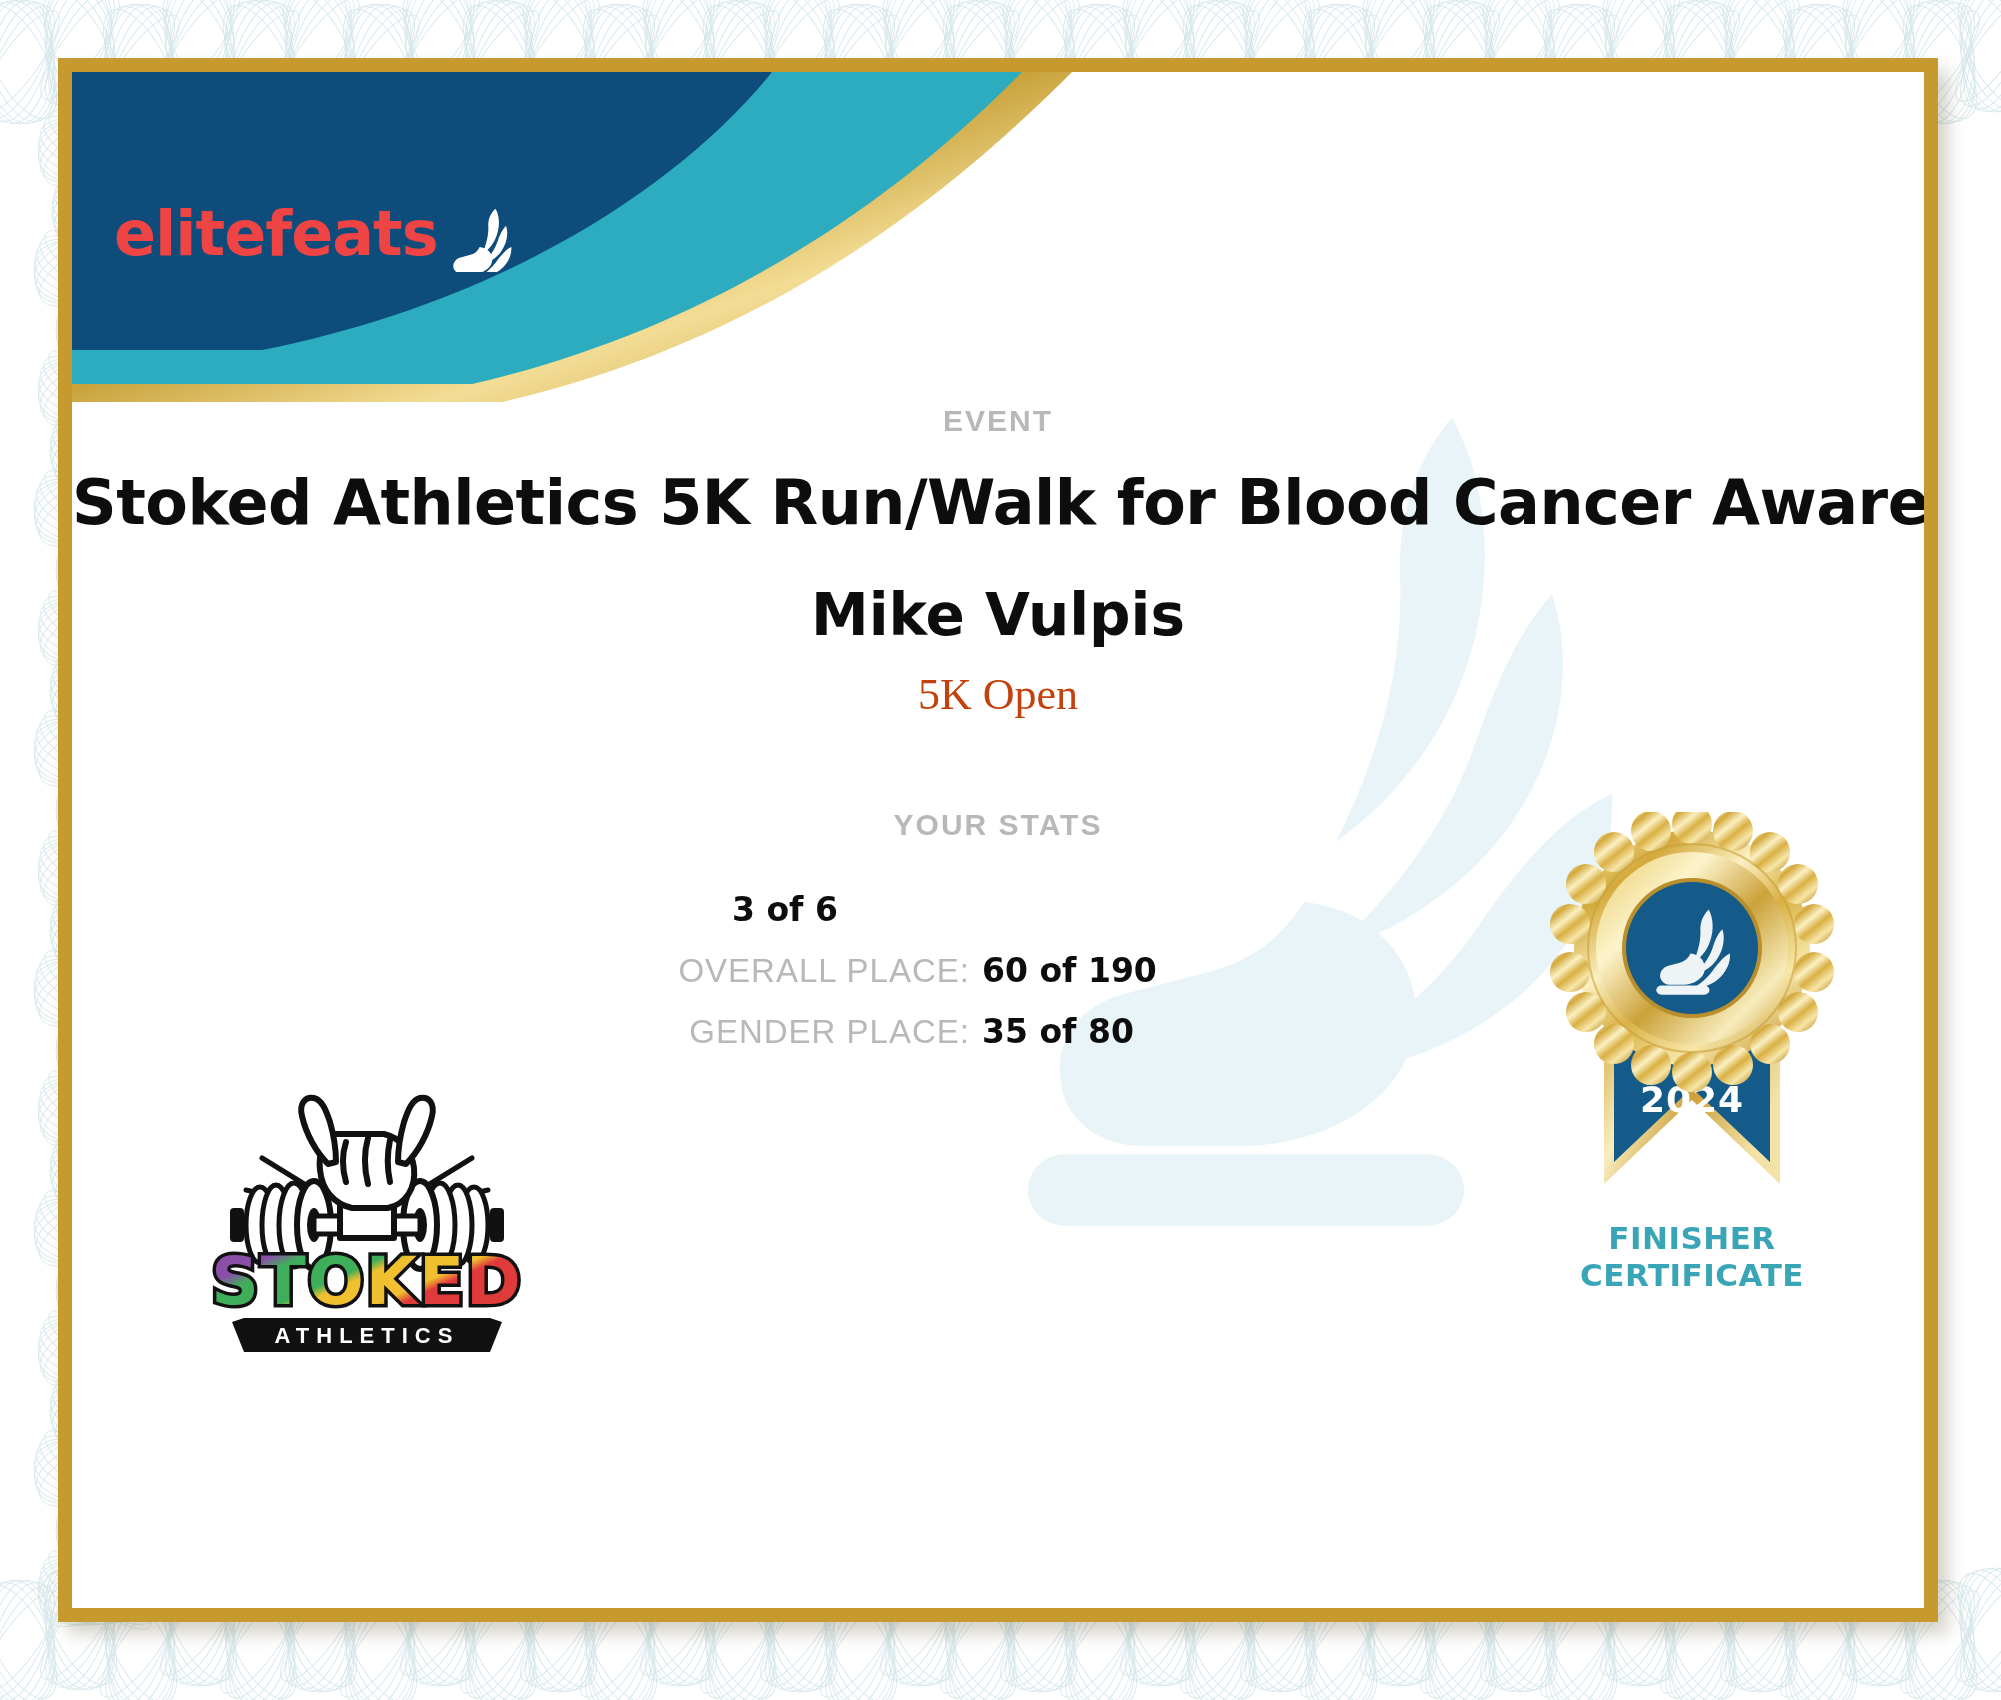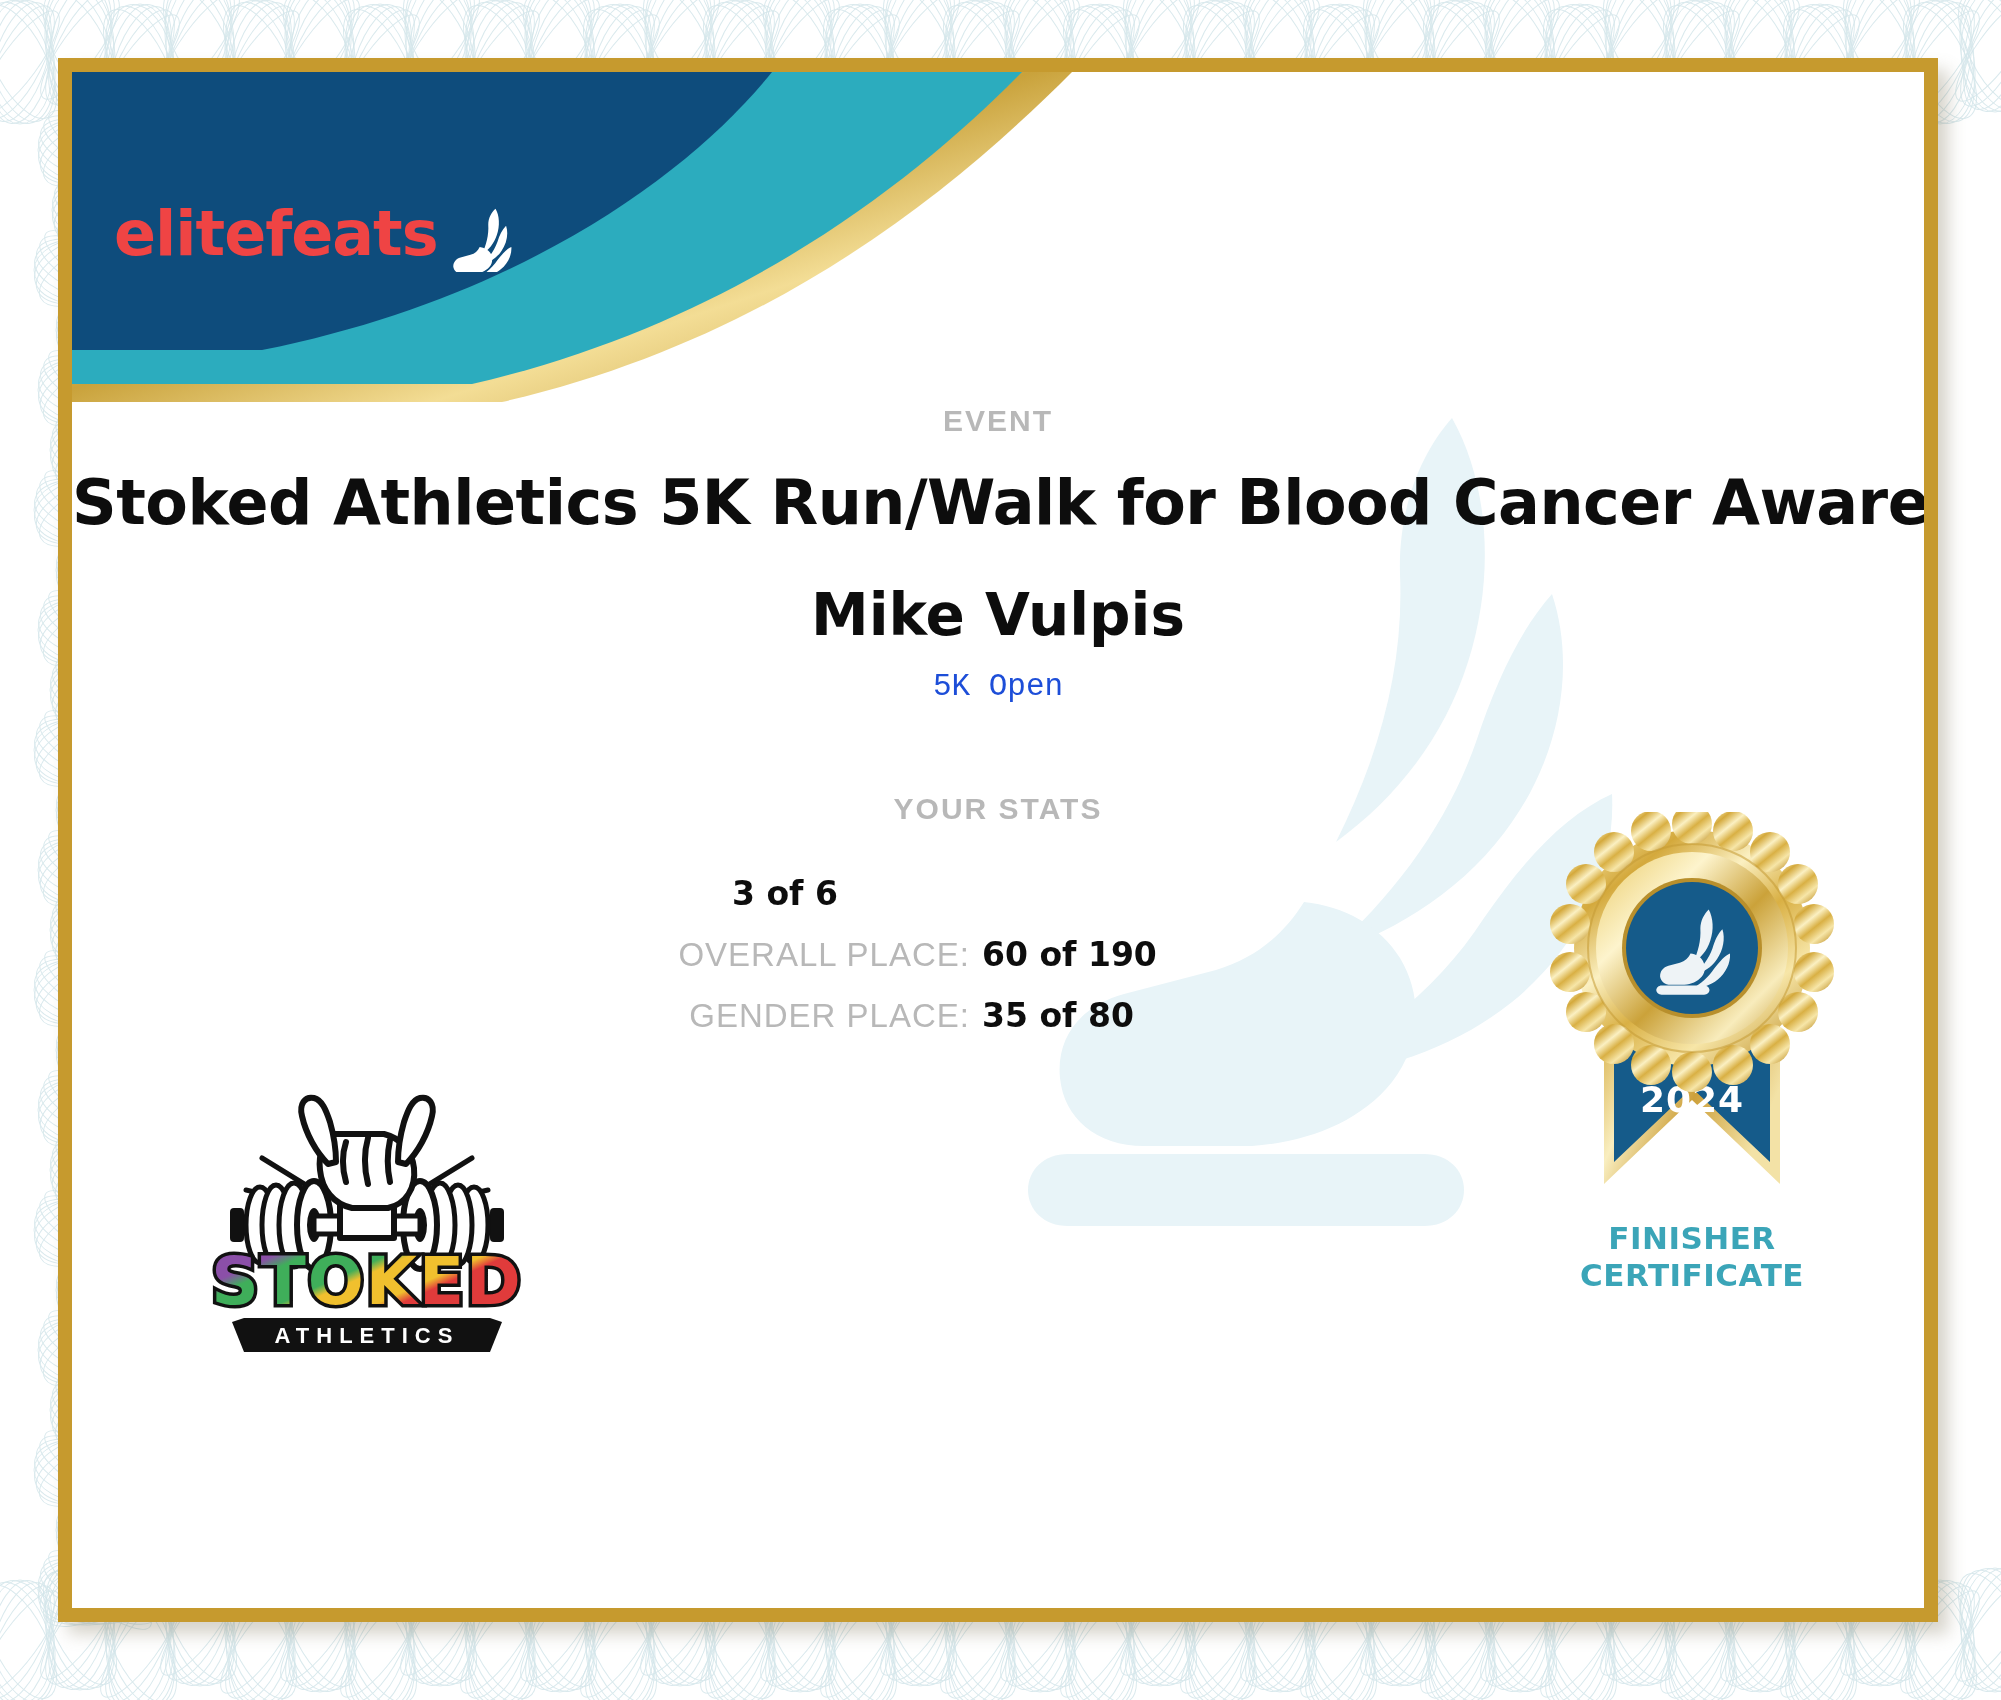--- a/index.html
+++ b/index.html
@@ -99,25 +99,25 @@
     margin-top:178px;
   }
   #recipient-name{
     font-size:58px;
     font-weight:bold;
     color:#0d0d0d;
     margin-top:42px;
     font-family:"DejaVu Sans",sans-serif;
   }
   #recipient-division{
-    font-size:31px;
-    color:#1d4ed8;
+    font-size:44px;
+    color:#c2410c;
     margin-top:20px;
     font-weight:normal;
-    font-family:Liberation Mono, monospace;
+    font-family:Liberation Serif, serif;
   }
   #label-stats{
     font-size:30px;
     margin-top:88px;
   }
 
   
   #stats{
     margin:48px 0 0 0;
     display:block;

